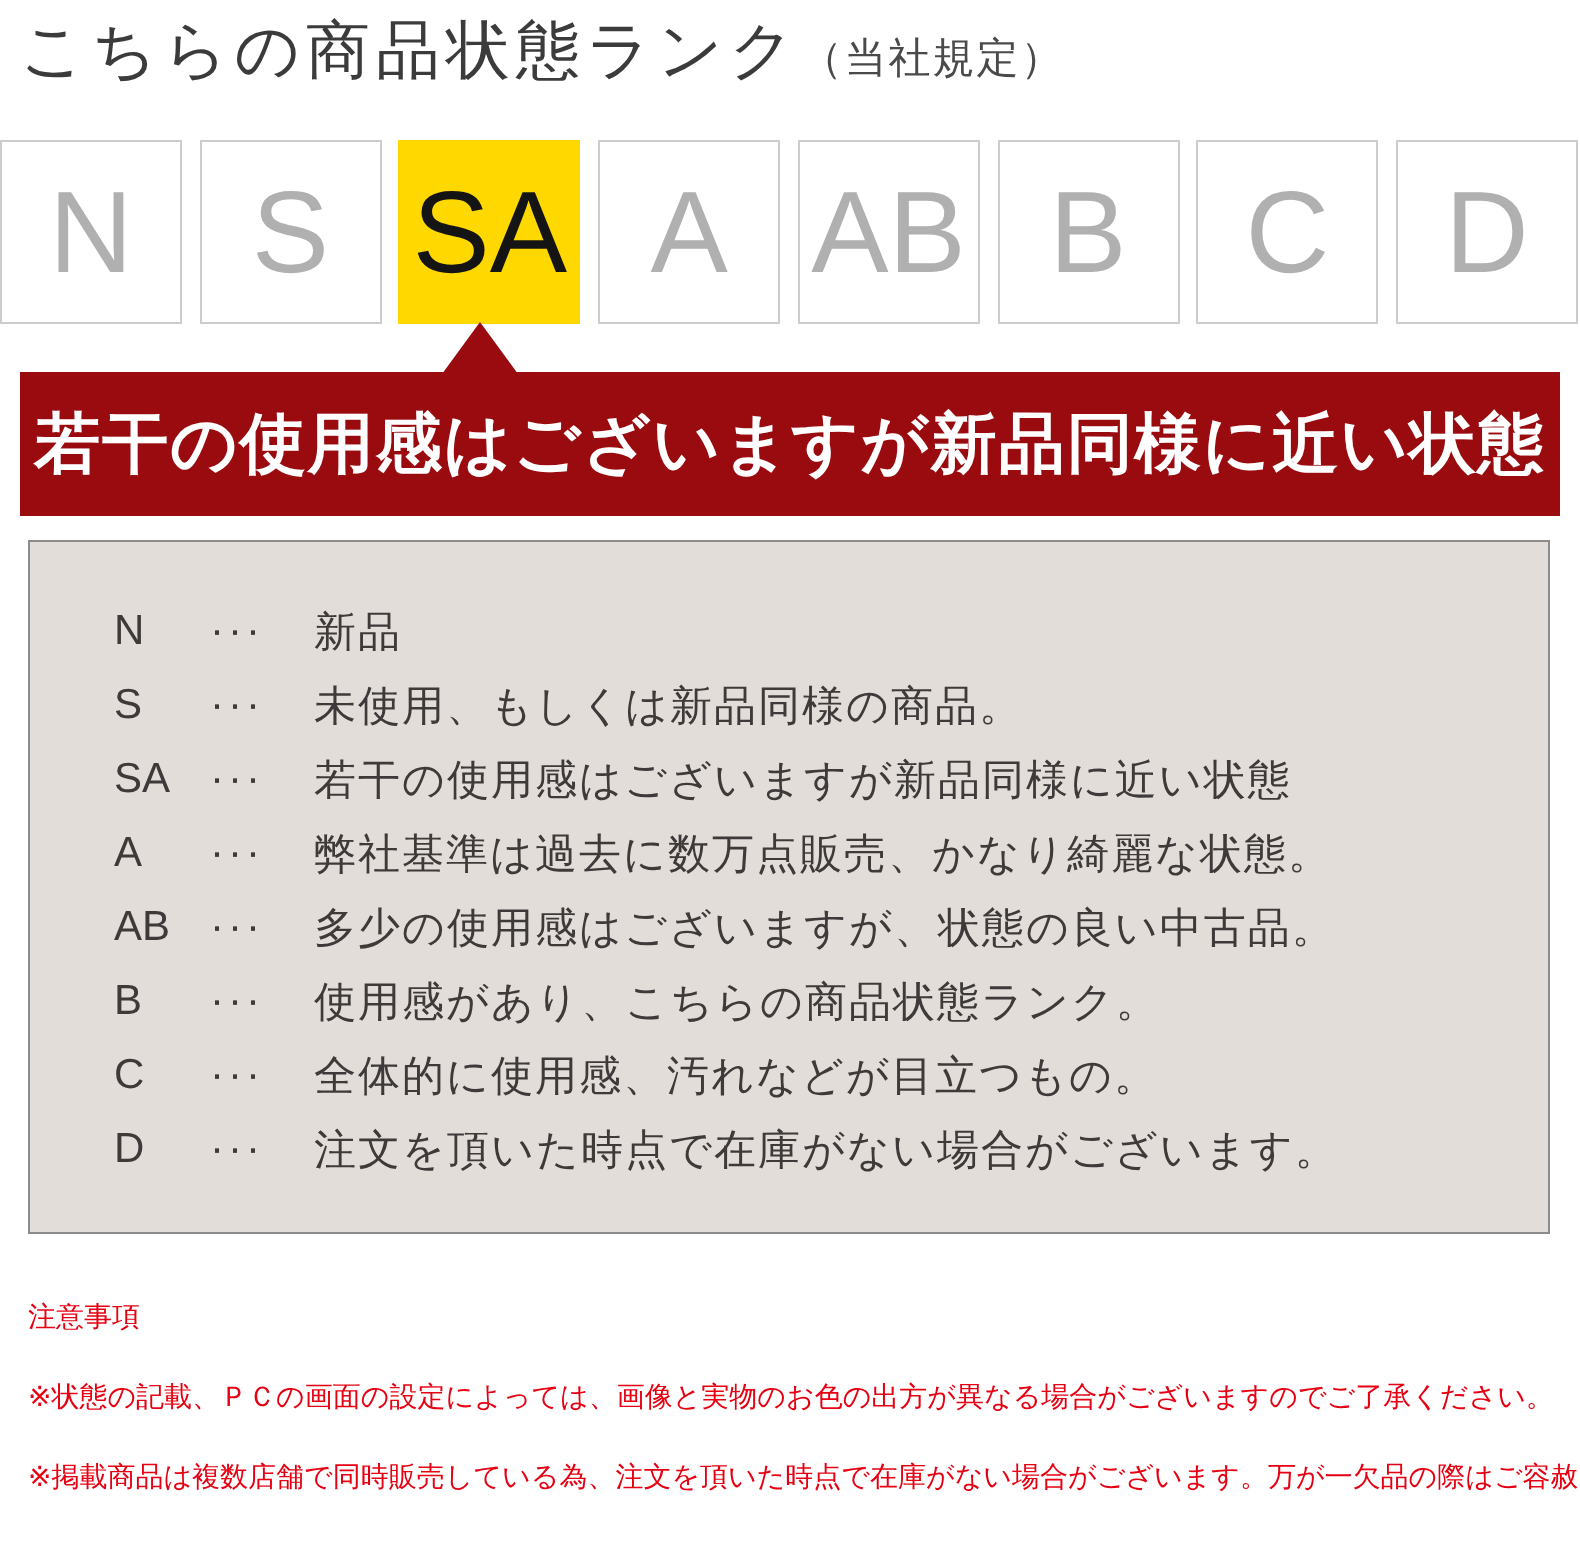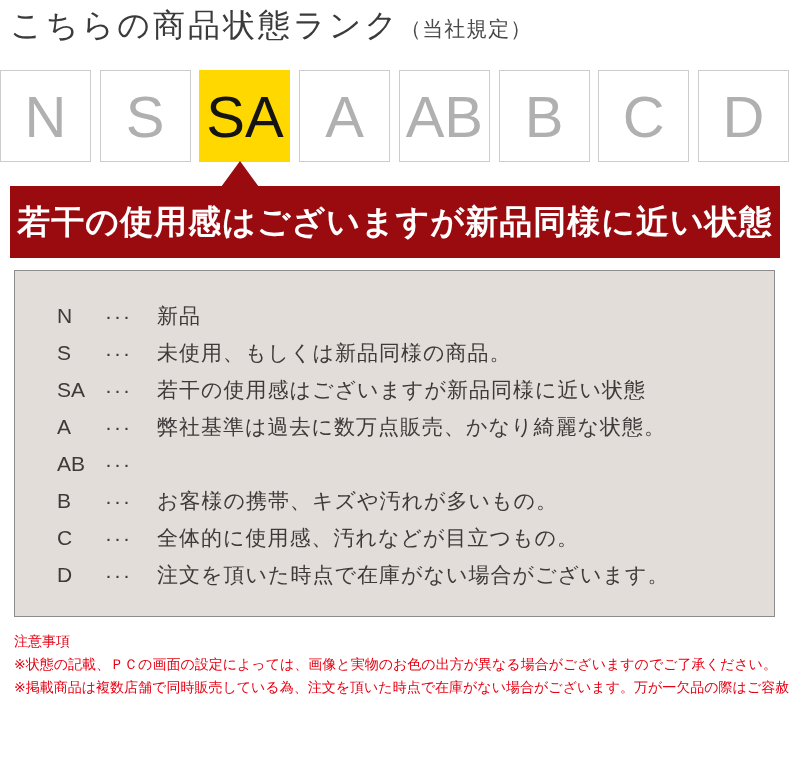--- a/index.html
+++ b/index.html
@@ -52,21 +52,21 @@
     padding-left:42px;color:#3d3a39;font-size:21px;white-space:nowrap;
   }
   .row .code{width:48px;flex:none;}
   .row .dots{width:52px;flex:none;letter-spacing:2px;color:#3d3a39;}
   .row .desc{letter-spacing:1px;}
   
   .notes{
     position:absolute;left:14px;top:630px;width:770px;
     color:#e60012;font-size:14px;line-height:23px;white-space:nowrap;
   }
-  .notes div{height:23px;}
+  .notes div{height:23px;margin-top:17px;}
 </style>
 </head>
 <body>
 
 <div class="stage">
 
   <div class="title">
     <span>こちらの商品状態ランク</span><span class="suffix">（当社規定）</span>
   </div>
 
@@ -104,25 +104,26 @@
       <span class="desc">若干の使用感はございますが新品同様に近い状態</span>
     </div>
     <div class="row">
       <span class="code">A</span>
       <span class="dots">···</span>
       <span class="desc">弊社基準は過去に数万点販売、かなり綺麗な状態。</span>
     </div>
     <div class="row">
       <span class="code">AB</span>
       <span class="dots">···</span>
+      <span class="desc">多少の使用感はございますが、状態の良い中古品。</span>
     </div>
     <div class="row">
       <span class="code">B</span>
       <span class="dots">···</span>
-      <span class="desc">お客様の携帯、キズや汚れが多いもの。</span>
+      <span class="desc">使用感があり、こちらの商品状態ランク。</span>
     </div>
     <div class="row">
       <span class="code">C</span>
       <span class="dots">···</span>
       <span class="desc">全体的に使用感、汚れなどが目立つもの。</span>
     </div>
     <div class="row">
       <span class="code">D</span>
       <span class="dots">···</span>
       <span class="desc">注文を頂いた時点で在庫がない場合がございます。</span>

